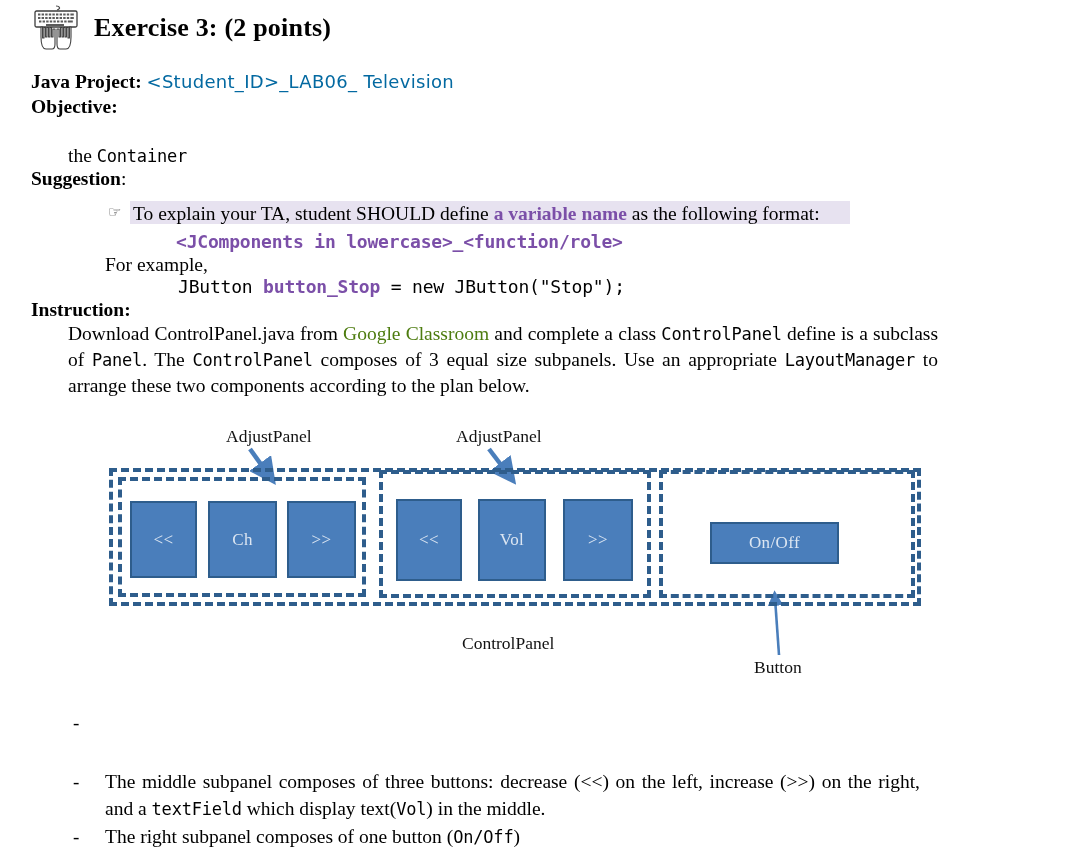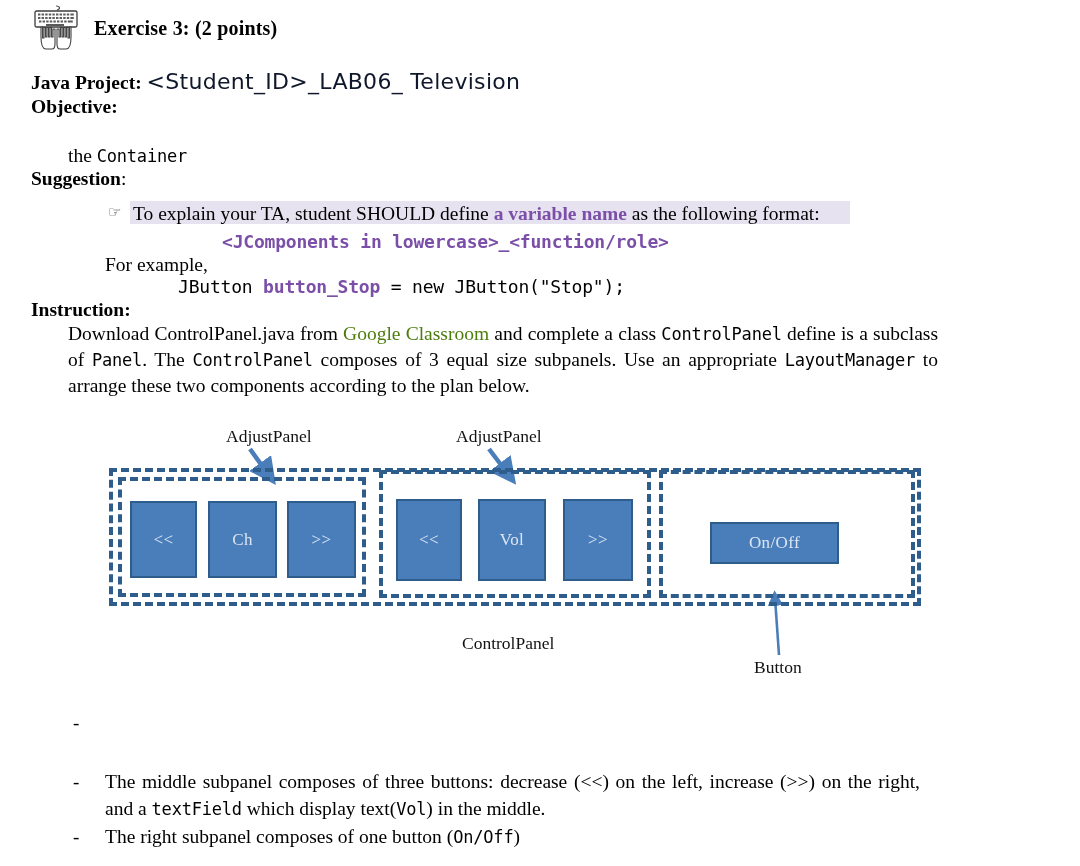--- a/index.html
+++ b/index.html
@@ -30,21 +30,21 @@
     align-items: center;
     gap: 12px;
   }
   .kbd-icon {
     width: 52px;
     height: 48px;
     position: relative;
     flex: none;
   }
   .ex-title {
-    font-size: 20px;
+    font-size: 26px;
     font-weight: bold;
     letter-spacing: 0.2px;
     white-space: nowrap;
   }
 
   
   .line {
     position: absolute;
     font-size: 19.5px;
     line-height: 23px;
@@ -52,23 +52,23 @@
   }
   .b { font-weight: bold; }
   .mono {
     font-family: "DejaVu Sans Mono", "Liberation Mono", monospace;
     font-size: 17px;
     letter-spacing: -0.2px;
   }
   .purple-b { color: #7B4FA8; font-weight: bold; }
   .gold { color: #4d7c0f; }
   .sans-purple {
-    color: #0f172a;
+    color: #0369a1;
     font-family: "DejaVu Sans", "Liberation Sans", sans-serif;
-    font-size: 22px;
+    font-size: 18px;
     letter-spacing: 0.3px;
   }
 
   .para {
     position: absolute;
     font-size: 19.5px;
     line-height: 25px;
     text-align: justify;
   }
 
@@ -202,21 +202,21 @@
   </div>
 
   <div class="hl-band" style="left:130px; top:201px; width:720px; height:23px;"></div>
 
   <span class="hand-icon" style="left:108px; top:203px;">☞</span>
 
   <div class="line" style="left:133px; top:202px;">
     <span>To explain your TA, student SHOULD define </span><span class="purple-b">a variable name</span><span> as the following format:</span>
   </div>
 
-  <div class="line mono purple-b" style="left:176px; top:230px; font-size:18px;margin-left:46px;">&lt;JComponents in lowercase&gt;_&lt;function/role&gt;</div>
+  <div class="line mono purple-b" style="left:176px; top:230px; font-size:18px;">&lt;JComponents in lowercase&gt;_&lt;function/role&gt;</div>
 
   <div class="line" style="left:105px; top:253px;">For example,</div>
 
   <div class="line mono" style="left:178px; top:275px; font-size:18px;">
     <span>JButton </span><span class="purple-b">button_Stop</span><span> = new JButton("Stop");</span>
   </div>
 
   <div class="line b" style="left:31px; top:298px;">Instruction:</div>
 
   <div class="para" style="left:68px; top:321px; width:870px;">

